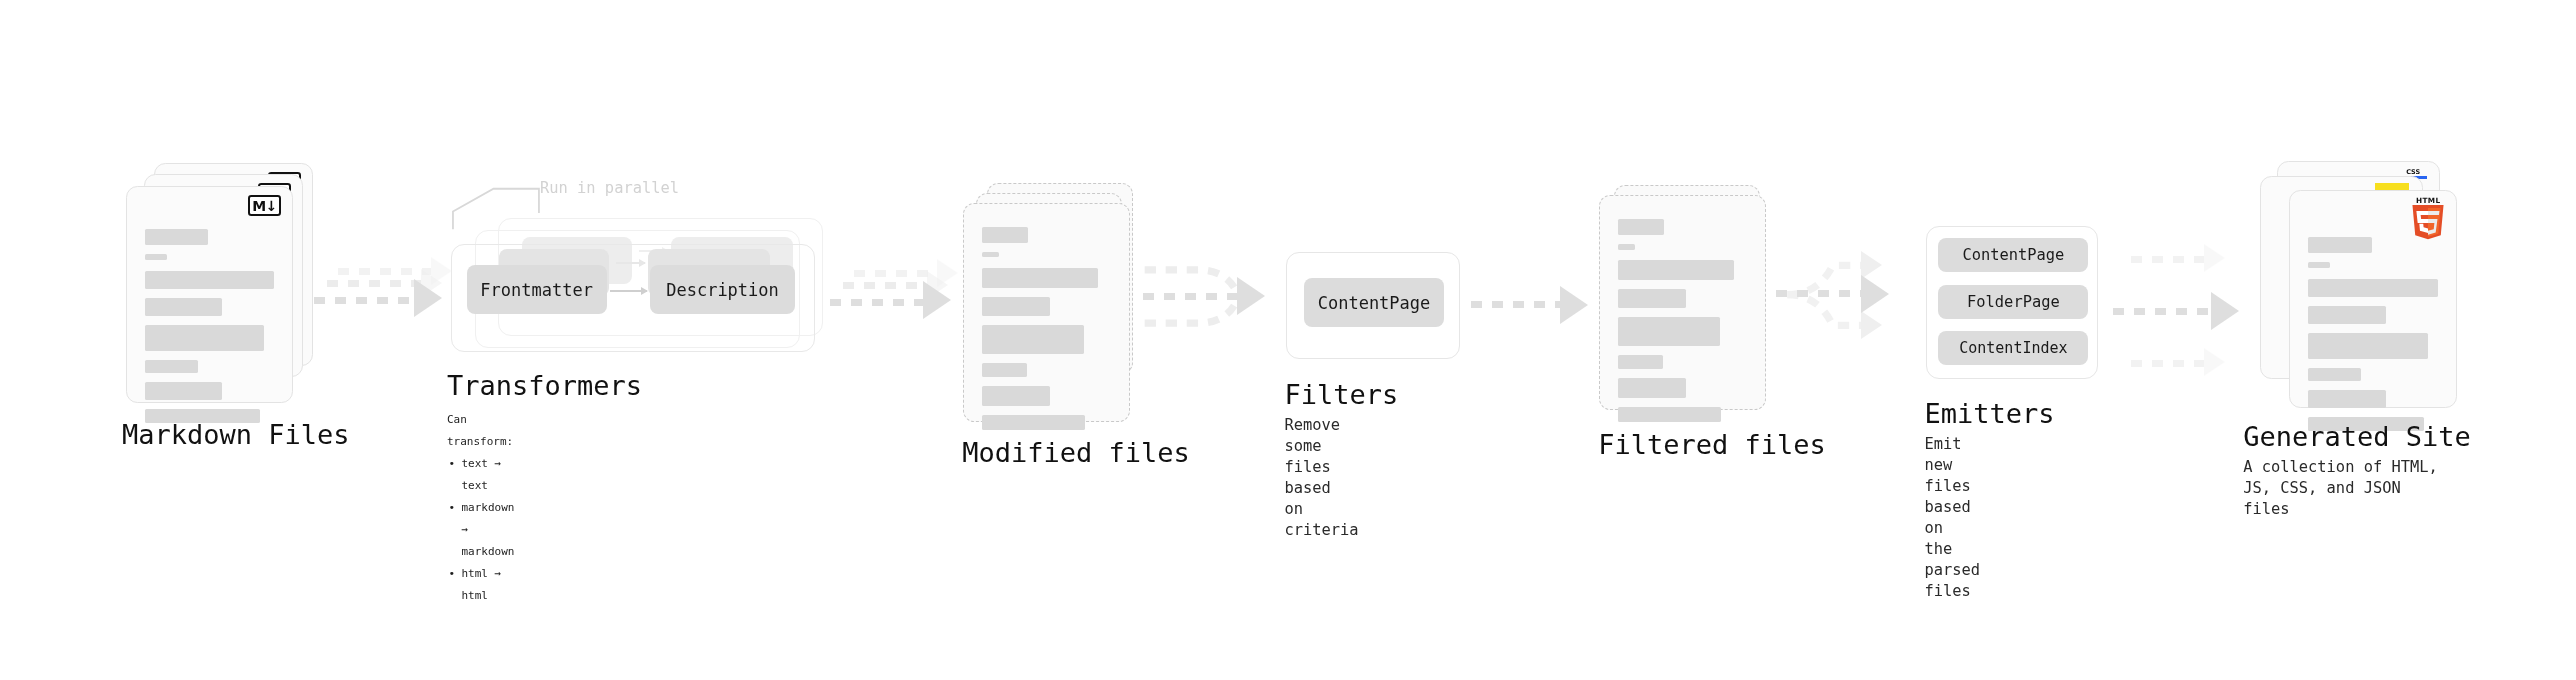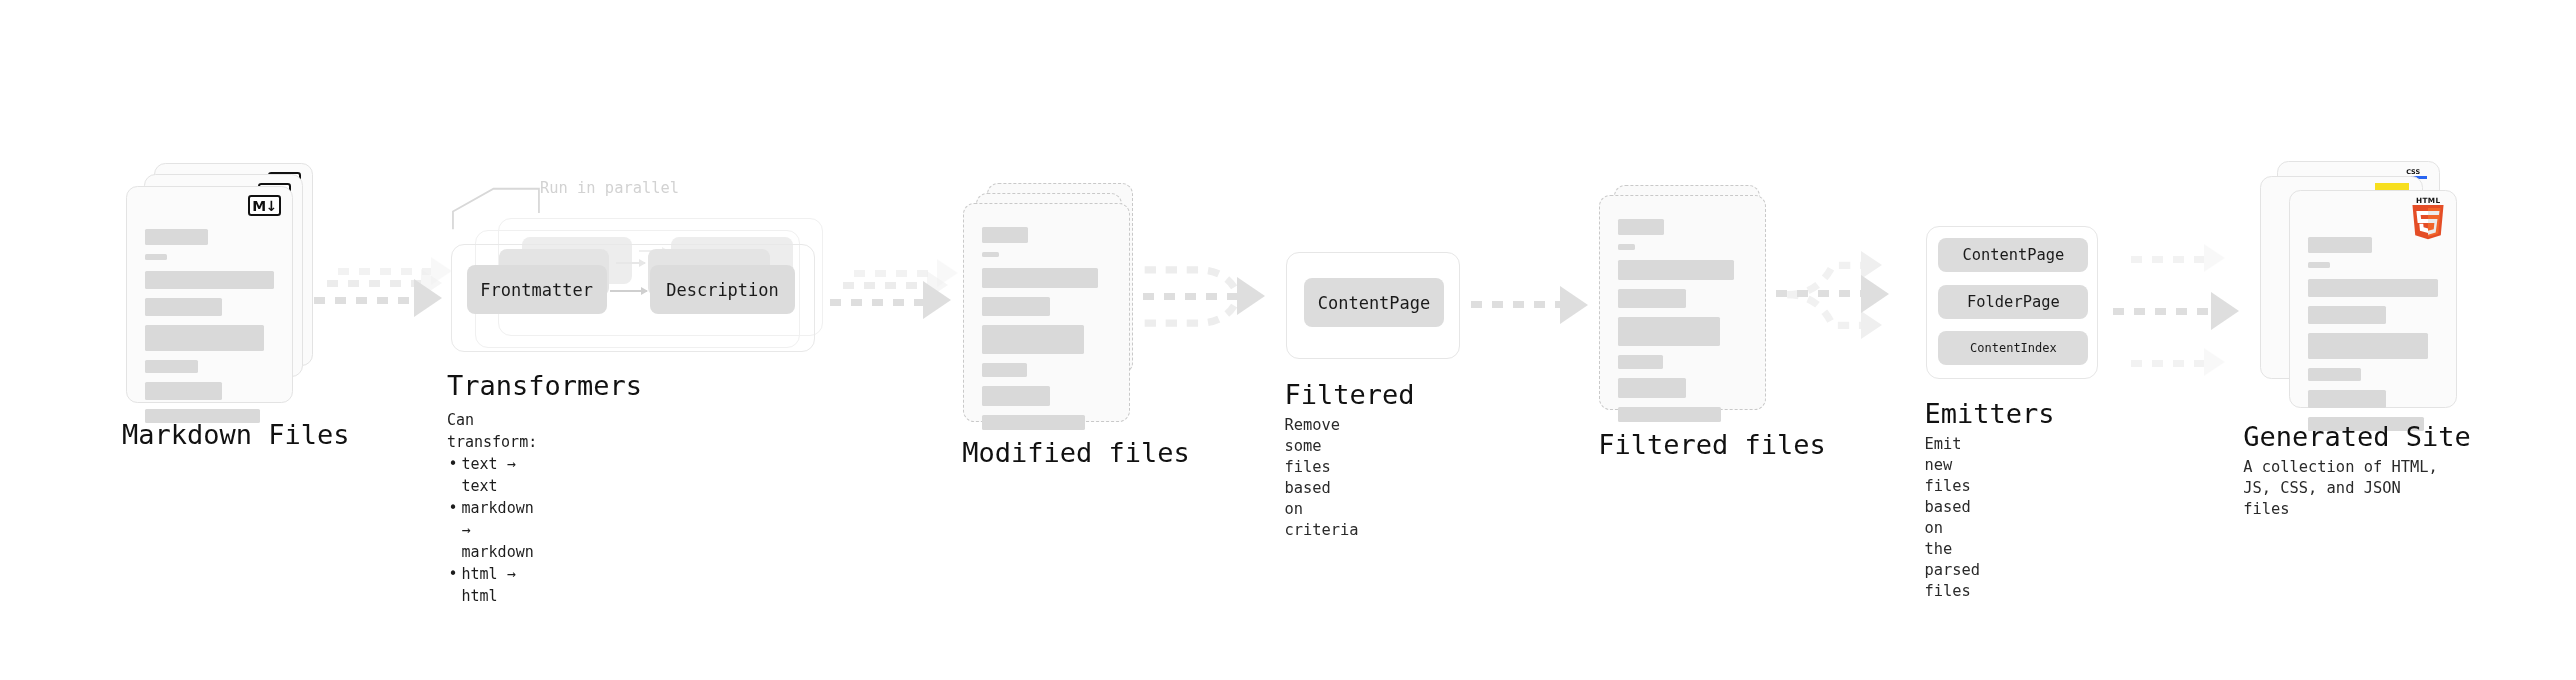--- a/index.html
+++ b/index.html
@@ -123,21 +123,21 @@
     font-size:27px;color:#111;letter-spacing:0px;
   }
   .sub{
     position:absolute;
     font-size:15.4px;line-height:21px;color:#2a2a2a;white-space:pre-line;
   }
   .note{
     position:absolute;white-space:nowrap;
     font-size:15.4px;color:#d2d2d2;
   }
-  .bullets{position:absolute;font-size:15px;line-height:22px;color:#1d1d1d;}
+  .bullets{position:absolute;font-size:11px;line-height:22px;color:#1d1d1d;}
   .bullets .b{padding-left:14.6px;position:relative;}
   .bullets .b:before{content:"\2022";position:absolute;left:1.6px;top:0;}
 </style>
 </head>
 <body>
 
 <div class="canvas">
 
   <div class="stage" style="left:126px;top:163px;">
     <div class="doc-stack" style="width:187px;height:244px;">
@@ -266,21 +266,21 @@
       <path d="M8 88 L74 88 Q112 88 124 55" fill="none" stroke="#ededed" stroke-width="9" stroke-dasharray="14 12" stroke-linecap="butt"></path>
     </svg>
     <div class="dashline" style="left:4.9px;top:41px;width:99px;"></div>
     <div class="head" style="left:99px;top:25px;"></div>
   </div>
 
   <div class="stage" style="left:1286px;top:252px;">
     <div class="panel" style="left:0px;top:0px;width:174px;height:107px;">
       <div class="chip" style="left:17px;top:25px;width:140px;height:49px;">ContentPage</div>
     </div>
-    <div class="title" style="left:-1.6px;top:127px;">Filtered</div>
+    <div class="title" style="left:-1.6px;top:127px;">Filters</div>
     <div class="sub" style="left:-1.6px;top:163px;">Remove some files based
 on criteria</div>
   </div>
 
   <div class="flow" style="left:1471px;top:286px;">
     <div class="dashline" style="left:0px;top:15.4px;width:94px;"></div>
     <div class="head" style="left:89px;top:0px;"></div>
   </div>
 
   <div class="stage" style="left:1599px;top:185px;">
@@ -310,21 +310,21 @@
     <div class="head sm" style="left:85px;top:6.5px;"></div>
     <div class="head sm" style="left:85px;top:67px;"></div>
     <div class="dashline" style="left:0px;top:46px;width:89px;"></div>
     <div class="head" style="left:85px;top:31px;"></div>
   </div>
 
   <div class="stage" style="left:1926px;top:226px;">
     <div class="panel" style="left:0px;top:0px;width:172px;height:153px;">
       <div class="chip" style="left:11.4px;top:11.4px;width:150px;height:34px;font-size:15.4px;">ContentPage</div>
       <div class="chip" style="left:11.4px;top:58px;width:150px;height:34px;font-size:15.4px;">FolderPage</div>
-      <div class="chip" style="left:11.4px;top:104px;width:150px;height:34px;font-size:12px;">ContentIndex</div>
+      <div class="chip" style="left:11.4px;top:104px;width:150px;height:34px;font-size:15px;">ContentIndex</div>
     </div>
     <div class="title" style="left:-1.6px;top:172px;">Emitters</div>
     <div class="sub" style="left:-1.6px;top:208px;">Emit new files based on
 the parsed files</div>
   </div>
 
   <div class="flow" style="left:2113px;top:236px;">
     <div class="o35">
         <div class="dashline" style="left:18px;top:19.5px;width:78px;"></div>
         <div class="head sm" style="left:91px;top:8.1px;"></div>

